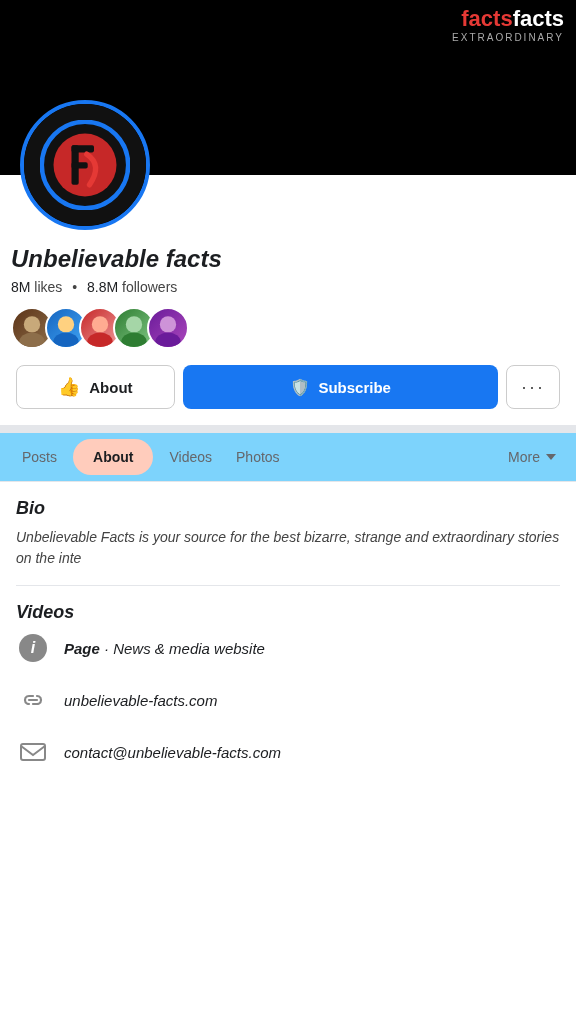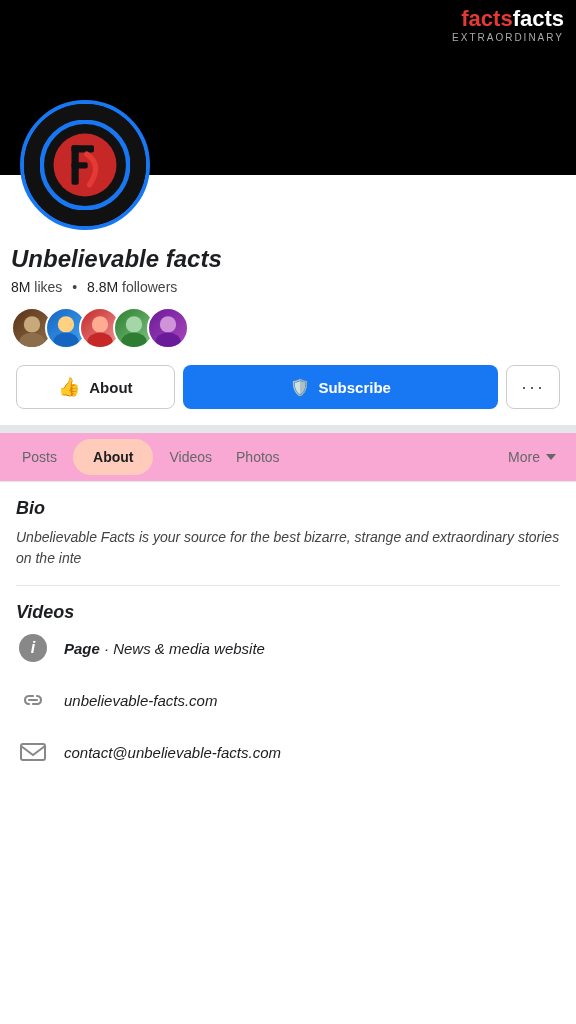--- a/index.html
+++ b/index.html
@@ -183,21 +183,21 @@
       margin: 16px 0 0 0;
     }
 
     
     .tabs-bar {
       display: flex;
       flex-direction: row;
       align-items: center;
       border-bottom: 1.5px solid #e4e6ea;
       padding: 0 10px;
-      background: #f9a8d4;
+      background: #7dd3fc;
     }
     .tab-item {
       padding: 16px 12px;
       font-size: 14px;
       color: #65676b;
       font-weight: 500;
       cursor: pointer;
       position: relative;
       white-space: nowrap;
     }

